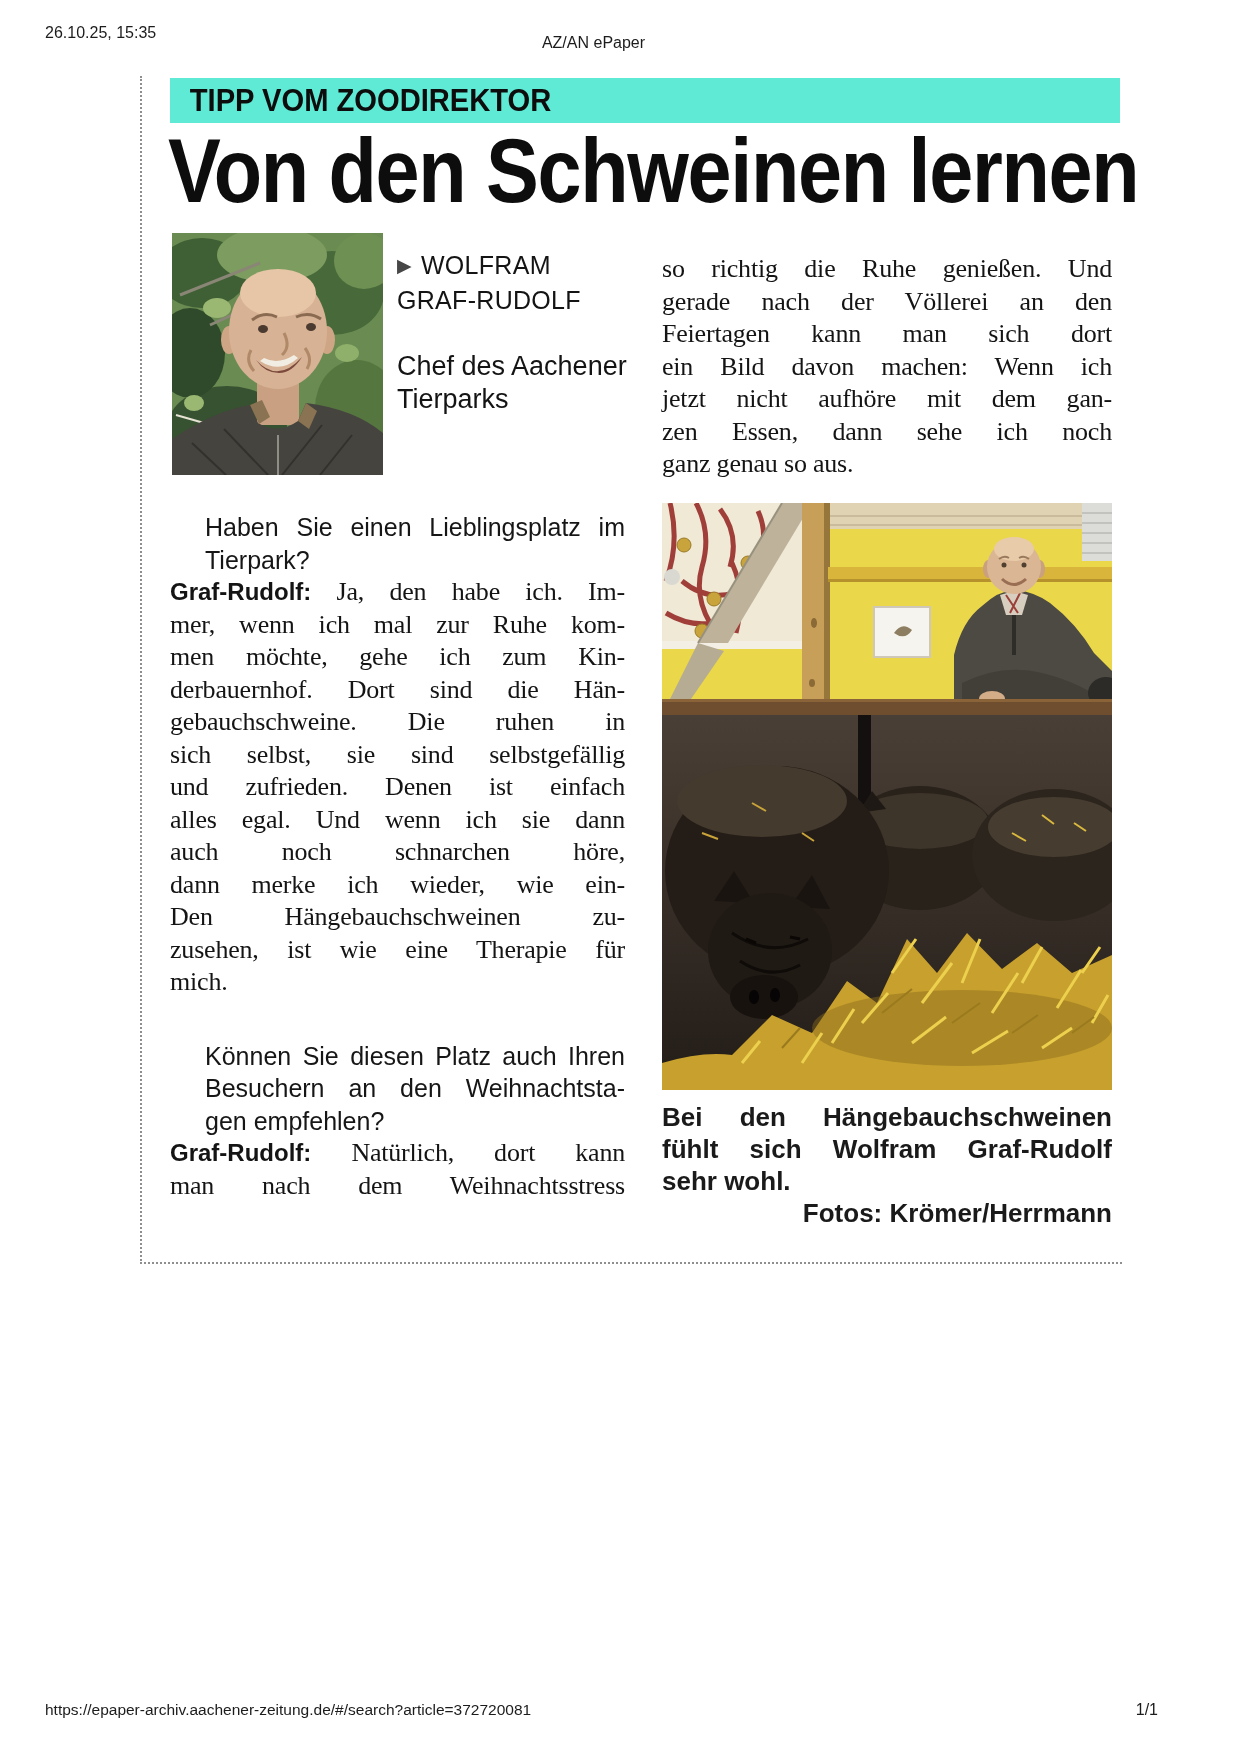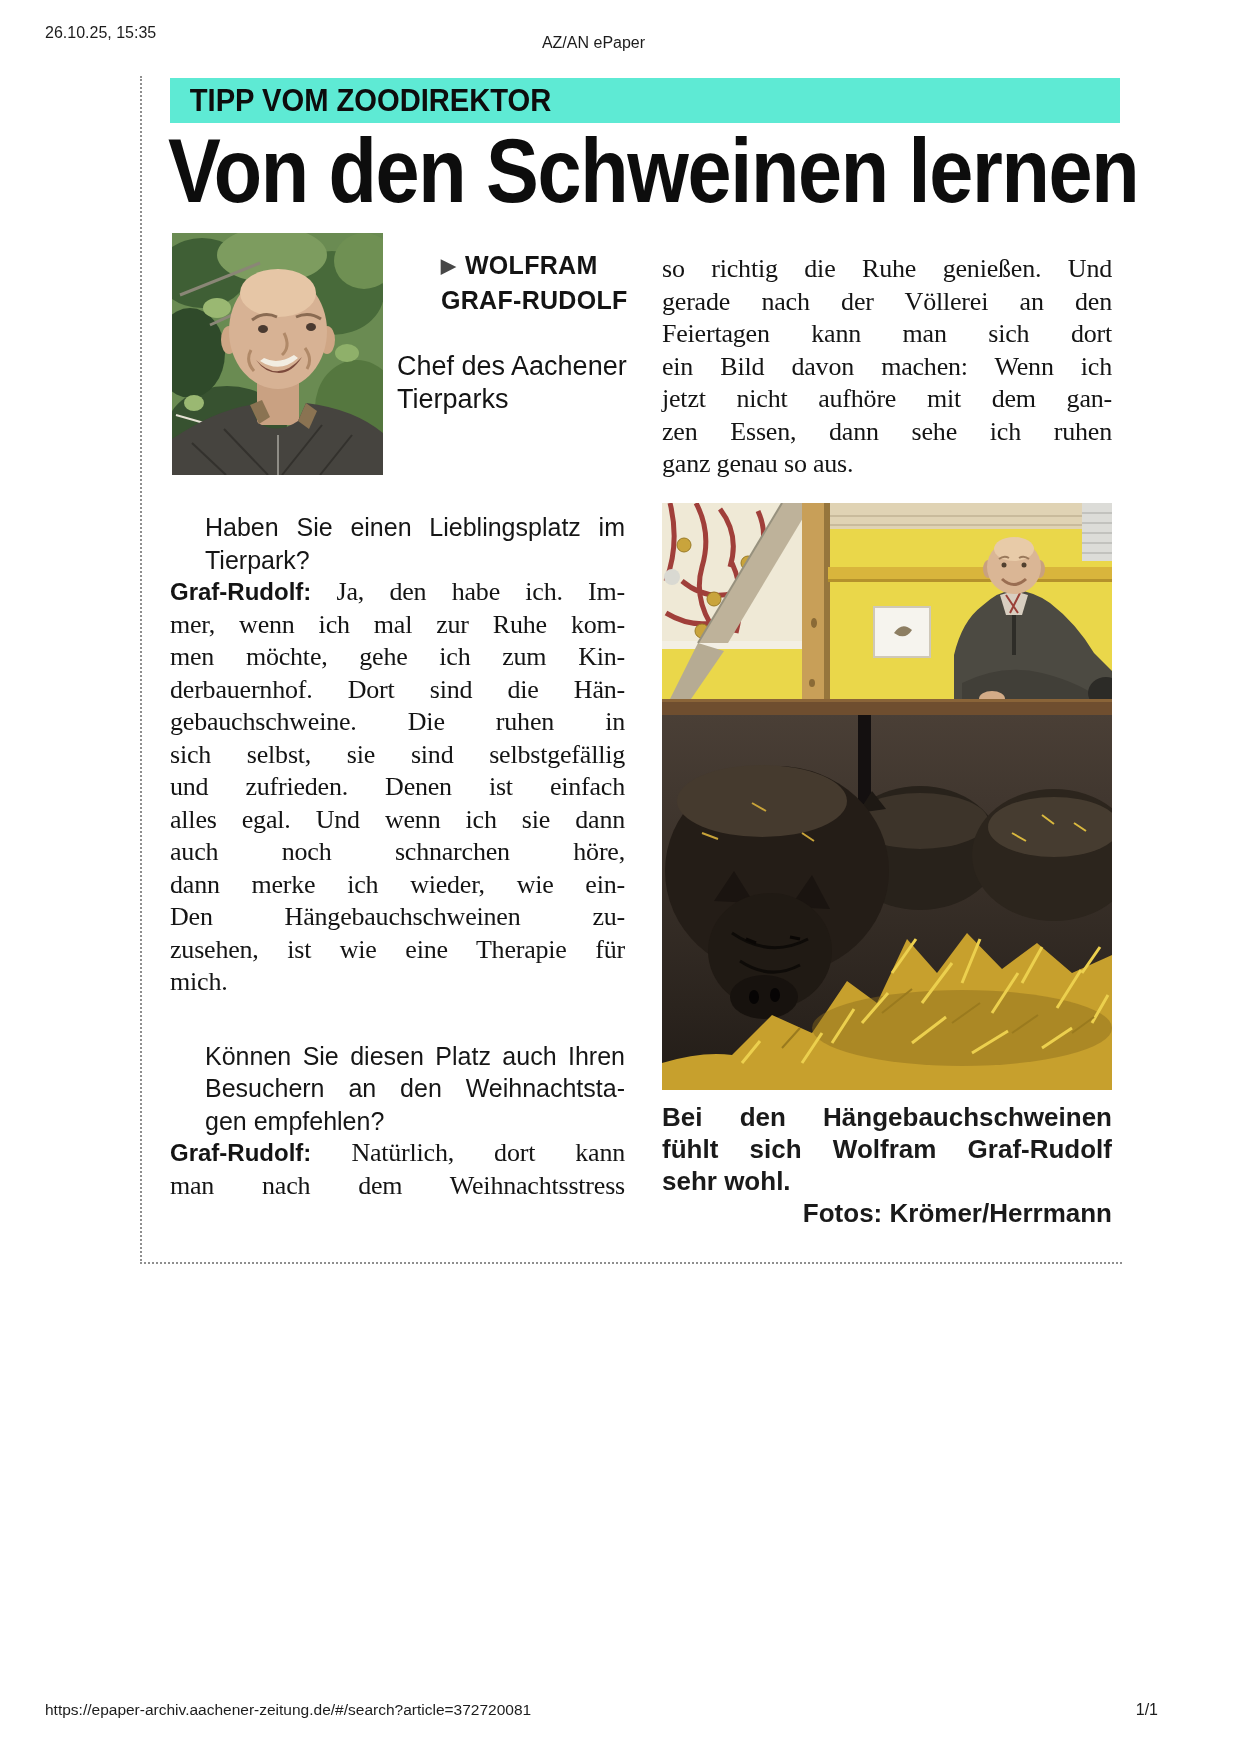--- a/index.html
+++ b/index.html
@@ -21,21 +21,21 @@
                white-space:nowrap;transform:scaleX(.94);transform-origin:left center;letter-spacing:0;}
   .headline{position:absolute;left:26px;top:50px;font-size:90px;line-height:90px;font-weight:bold;
             color:#0d0d0d;white-space:nowrap;letter-spacing:-1.5px;transform:scaleX(.88);transform-origin:left top;}
 
   .col-left{position:absolute;left:28px;top:157px;width:455px;}
   .col-right{position:absolute;left:520px;top:157px;width:450px;}
 
   .portrait-row{position:relative;height:242px;}
   .portrait{position:absolute;left:2px;top:0;width:211px;height:242px;display:block;}
   .author{position:absolute;left:227px;top:16px;}
-  .author-name{font-weight:bold;font-size:25px;line-height:32px;color:#141414;letter-spacing:.3px;white-space:nowrap;margin-left:44px;}
+  .author-name{font-weight:normal;font-size:25px;line-height:32px;color:#141414;letter-spacing:.3px;white-space:nowrap;}
   .author-arrow{display:inline-block;color:#474747;font-size:19px;margin-right:9px;transform:translateY(-2px);}
   .author-role{margin-top:34px;font-size:27px;line-height:33px;color:#141414;white-space:nowrap;}
 
   .sp1{height:36px;} .sp2{height:41px;}
 
   .lines > div{width:100%;}
   .q-lines > div{font-size:25px;line-height:32.5px;padding-left:35px;box-sizing:border-box;
                  text-align:justify;text-align-last:justify;color:#161616;}
   .q-lines > div:last-child{text-align-last:left;}
   .s-lines > div{font-family:"Liberation Serif",serif;font-size:26px;line-height:32.5px;
@@ -165,21 +165,21 @@
         </div>
     </div>
 
     <div class="col-right">
       <div class="para lines s-lines last-left">
           <div class="sline">so richtig die Ruhe genießen. Und</div>
           <div class="sline">gerade nach der Völlerei an den</div>
           <div class="sline">Feiertagen kann man sich dort</div>
           <div class="sline">ein Bild davon machen: Wenn ich</div>
           <div class="sline">jetzt nicht aufhöre mit dem gan-</div>
-          <div class="sline">zen Essen, dann sehe ich ruhen</div>
+          <div class="sline">zen Essen, dann sehe ich noch</div>
           <div class="sline">ganz genau so aus.</div>
         </div>
 
       <svg class="pigs-photo" viewBox="0 0 450 587">
         <defs>
           <linearGradient id="pen" x1="0" y1="0" x2="0" y2="1">
             <stop offset="0" stop-color="#4a3f36"></stop>
               <stop offset="1" stop-color="#221c17"></stop>
           </linearGradient>
         </defs>

